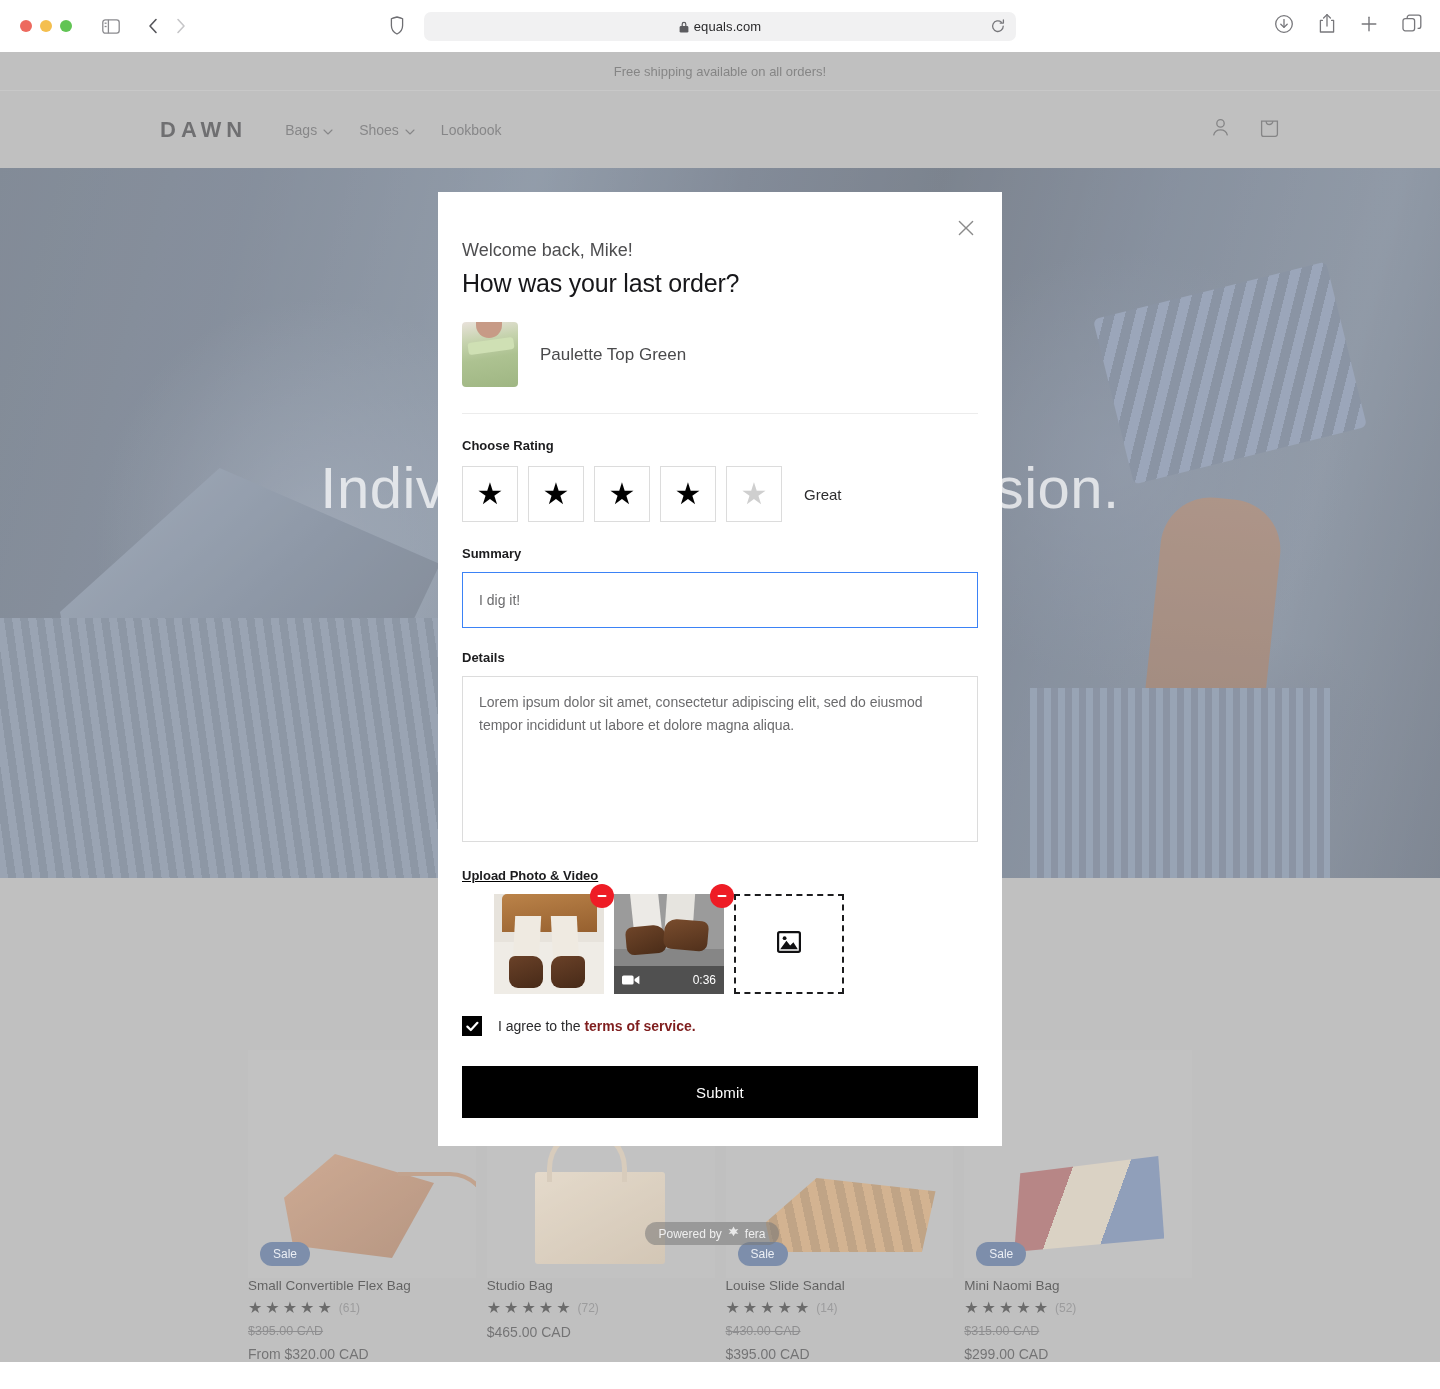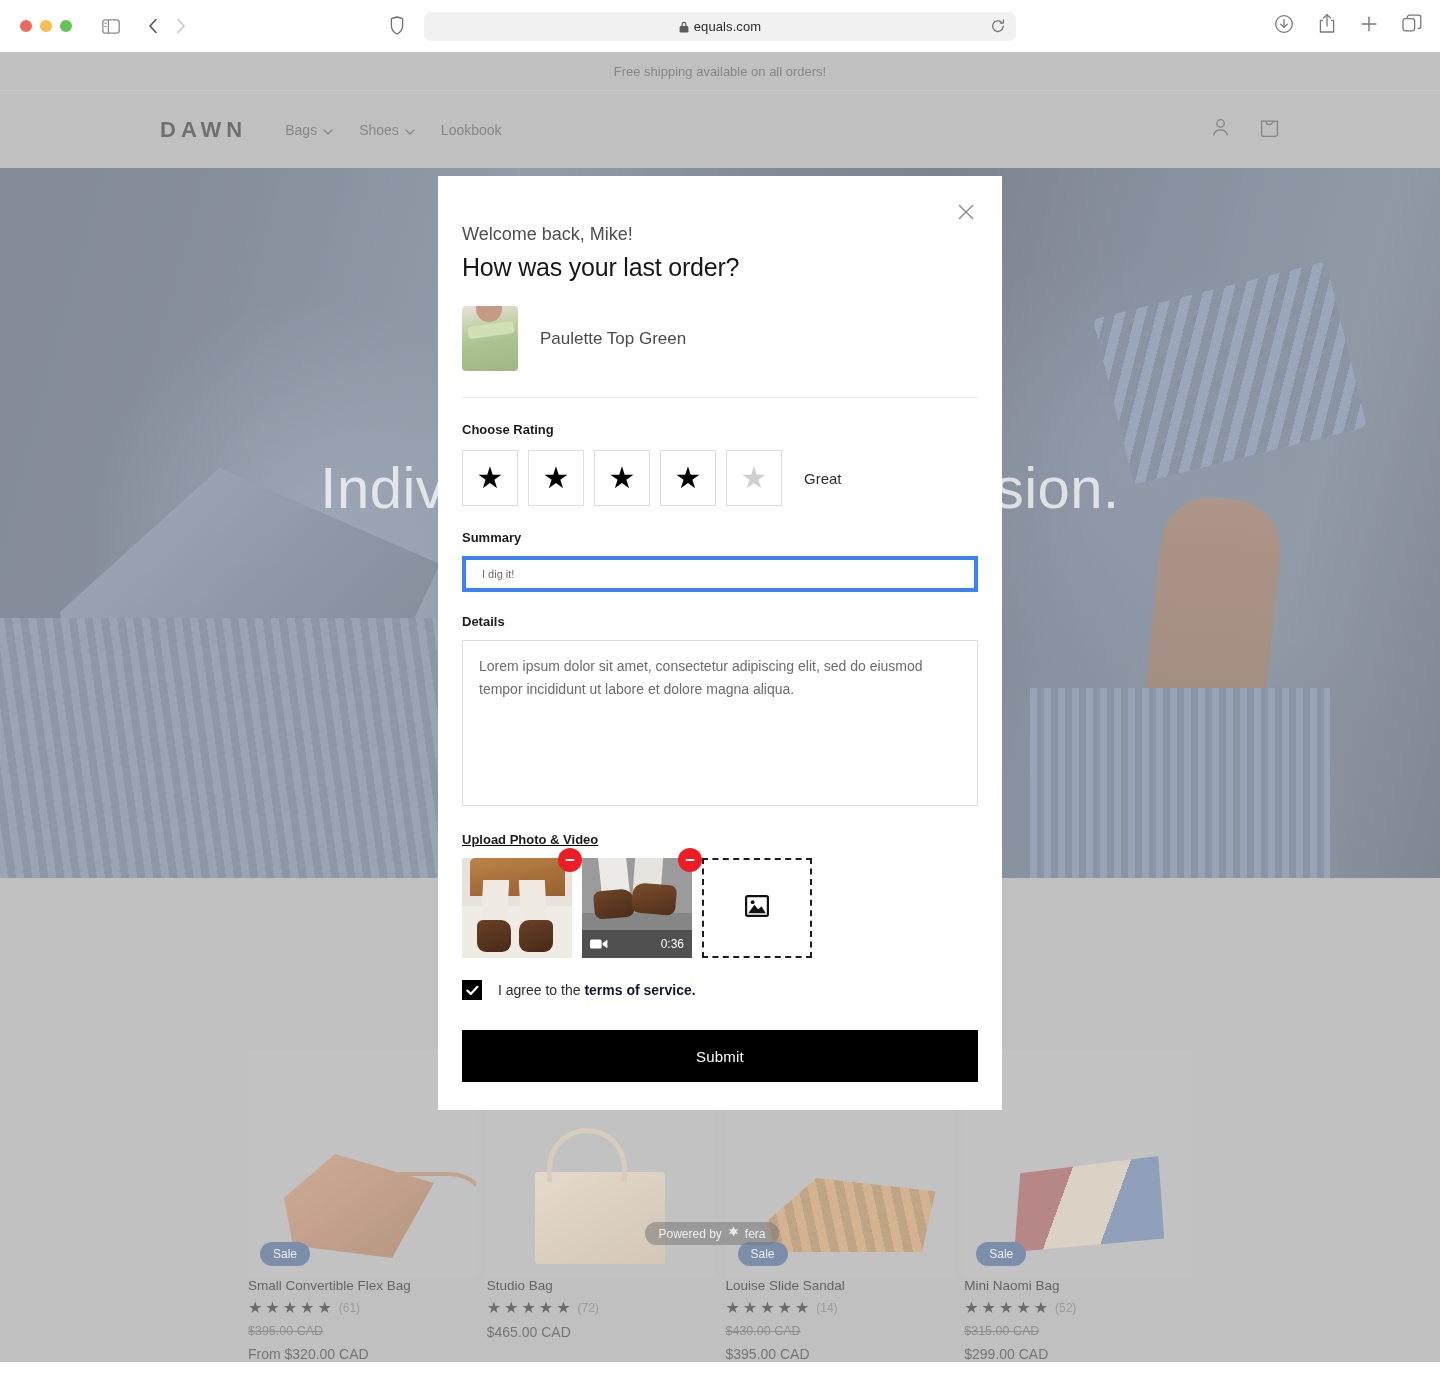--- a/index.html
+++ b/index.html
@@ -162,21 +162,21 @@
     background: linear-gradient(110deg,#8c3d3d 0 34%,#c4b6a0 34% 64%,#4d6490 64% 100%);
     clip-path: polygon(4% 18%, 96% 0%, 100% 86%, 0% 100%); }
 
   
   .modal-overlay {
     position: absolute; inset: 0;
     background: rgba(255,255,255,.38);
     z-index: 20;
   }
   .modal {
-    position: absolute; left: 438px; top: 124px;
+    position: absolute; left: 438px; top: 140px;
     width: 564px; background: #fff;
     z-index: 30;
     padding: 0 24px 0 24px;
     display: flex; flex-direction: column;
   }
   .modal-close {
     position: absolute; right: 24px; top: 24px;
     width: 24px; height: 24px; color: #8b8b8b;
     display:flex; align-items:center; justify-content:center;
   }
@@ -206,36 +206,36 @@
   .star-box {
     width: 56px; height: 56px; border: 1px solid #dcdcdc;
     display: flex; align-items: center; justify-content: center;
     font-size: 30px; line-height: 1; color: #000;
   }
   .star-box.off { color: #cfcfcf; }
   .rating-word { font-size: 15px; color: #2d2d2f; margin-left: 12px; }
 
   .summary-block { padding-top: 24px; }
   .text-input {
-    margin-top: 11px; width: 100%; height: 36px;
-    border: 4px solid #3b82f6; background: #fff;
-    padding: 0 16px; font-size: 11px; color: #6b6b6d;
+    margin-top: 11px; width: 100%; height: 56px;
+    border: 1px solid #3b82f6; background: #fff;
+    padding: 0 16px; font-size: 14px; color: #6b6b6d;
     font-family: "Liberation Sans", sans-serif;
   }
   .details-block { padding-top: 22px; }
   .text-area {
     margin-top: 11px; width: 100%; height: 166px;
     border: 1px solid #dcdcdc; background: #fff;
     padding: 14px 16px; font-size: 14px; color: #6b6b6d;
     line-height: 1.62; resize: none;
     font-family: "Liberation Sans", sans-serif;
   }
 
   .upload-block { padding-top: 22px; text-decoration: underline; }
-  .upload-row { display: flex; gap: 10px; margin-top: 11px; align-items: flex-start; }
+  .upload-row { display: flex; gap: 10px; margin-top: 11px; align-items: flex-start; margin-left: 32px; }
   .upload-item { position: relative; width: 110px; height: 100px; }
   .upload-remove {
     position: absolute; right: -10px; top: -10px;
     width: 24px; height: 24px; border-radius: 50%;
     background: #ee1c25; color:#fff; z-index: 3;
     display:flex; align-items:center; justify-content:center;
   }
   .thumb-photo {
     width: 110px; height: 100px; overflow: hidden; position: relative;
     background: linear-gradient(180deg,#e7e3dc 0 48%,#efece6 48% 100%);
@@ -269,21 +269,21 @@
     display: flex; align-items: center; justify-content: center;
   }
 
   .terms-row { display: flex; align-items: center; gap: 16px; padding: 22px 0 0 0; }
   .checkbox {
     width: 20px; height: 20px; background: #000;
     display:flex; align-items:center; justify-content:center;
     color:#fff; flex:none;
   }
   .terms-text { font-size: 14px; color: #2b2b2d; }
-  .terms-text b { font-weight: 700; color:#0f172a; }
+  .terms-text b { font-weight: 700; color:#7f1d1d; }
 
   .submit-wrap { padding: 30px 0 28px 0; }
   .submit-btn {
     width: 100%; height: 52px; background: #000; color: #fff;
     border: none; font-size: 15px; letter-spacing: .2px;
     font-family: "Liberation Sans", sans-serif;
   }
 
   .powered {
     position: absolute; left: 0; right: 16px; top: 1170px;

